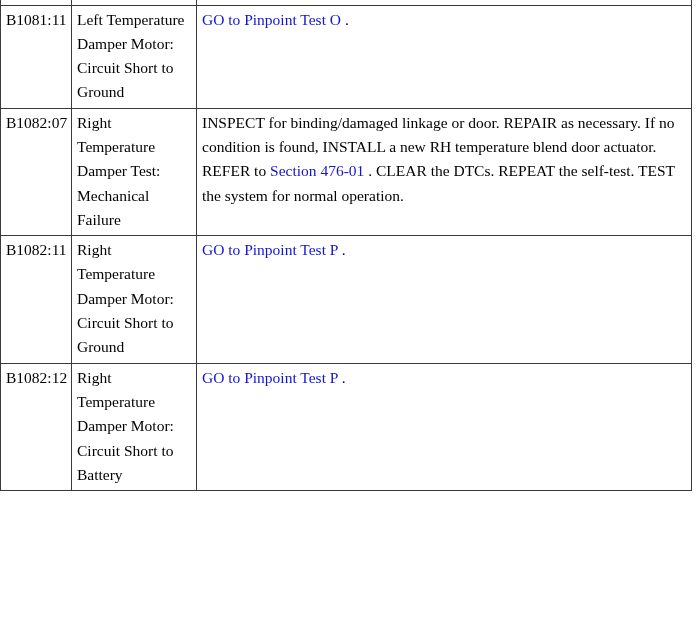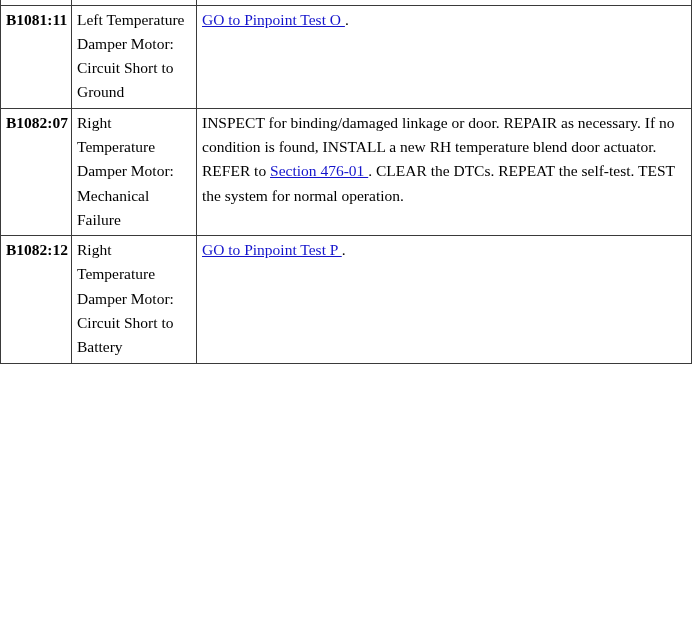--- a/index.html
+++ b/index.html
@@ -22,31 +22,30 @@
     table-layout: fixed;
   }
   .dtc-table td {
     border: 1px solid #3a3a3a;
     vertical-align: top;
     padding: 2px 4px 3px 5px;
     line-height: 24.3px;
     font-size: 15.5px;
     color: #000000;
   }
-  .col-code   { width: 70px; font-weight: bold; }
+  .col-code   { width: 70px; }
   .col-desc   { width: 124px; margin-left: 30px; }
   .col-action { width: 494px; }
 
   .cell-code   { white-space: nowrap; }
   .cell-desc   { }
   .cell-action { }
 
   a.doc-link {
     color: #1414cc;
-    text-decoration: underline;
     cursor: pointer;
   }
   .clip-top {
     height: 5px;
     overflow: hidden;
   }
   .clip-top td {
     border-bottom: 1px solid #3a3a3a;
     border-top: none;
     padding: 0;
@@ -71,22 +70,27 @@
         <td class="col-desc"></td>
         <td class="col-action"></td>
       </tr>
     <tr class="data-row">
           <td class="col-code cell-code">B1081:11</td>
           <td class="col-desc cell-desc">Left Temperature Damper Motor: Circuit Short to Ground</td>
           <td class="col-action cell-action"><span></span><a class="doc-link">GO to Pinpoint Test O </a><span>.</span></td>
         </tr>
         <tr class="data-row">
           <td class="col-code cell-code">B1082:07</td>
-          <td class="col-desc cell-desc">Right Temperature Damper Motor: Mechanical Failure</td>
+          <td class="col-desc cell-desc">Right Temperature Damper Test: Mechanical Failure</td>
           <td class="col-action cell-action"><span>INSPECT for binding/damaged linkage or door. REPAIR as necessary. If no condition is found, INSTALL a new RH temperature blend door actuator. REFER to </span><a class="doc-link">Section 476-01 </a><span>. CLEAR the DTCs. REPEAT the self-test. TEST the system for normal operation.</span></td>
+        </tr>
+        <tr class="data-row">
+          <td class="col-code cell-code">B1082:11</td>
+          <td class="col-desc cell-desc">Right Temperature Damper Motor: Circuit Short to Ground</td>
+          <td class="col-action cell-action"><span></span><a class="doc-link">GO to Pinpoint Test P </a><span>.</span></td>
         </tr>
         <tr class="data-row">
           <td class="col-code cell-code">B1082:12</td>
           <td class="col-desc cell-desc">Right Temperature Damper Motor: Circuit Short to Battery</td>
           <td class="col-action cell-action"><span></span><a class="doc-link">GO to Pinpoint Test P </a><span>.</span></td>
         </tr>
       </tbody>
   </table>
 </div>
 

